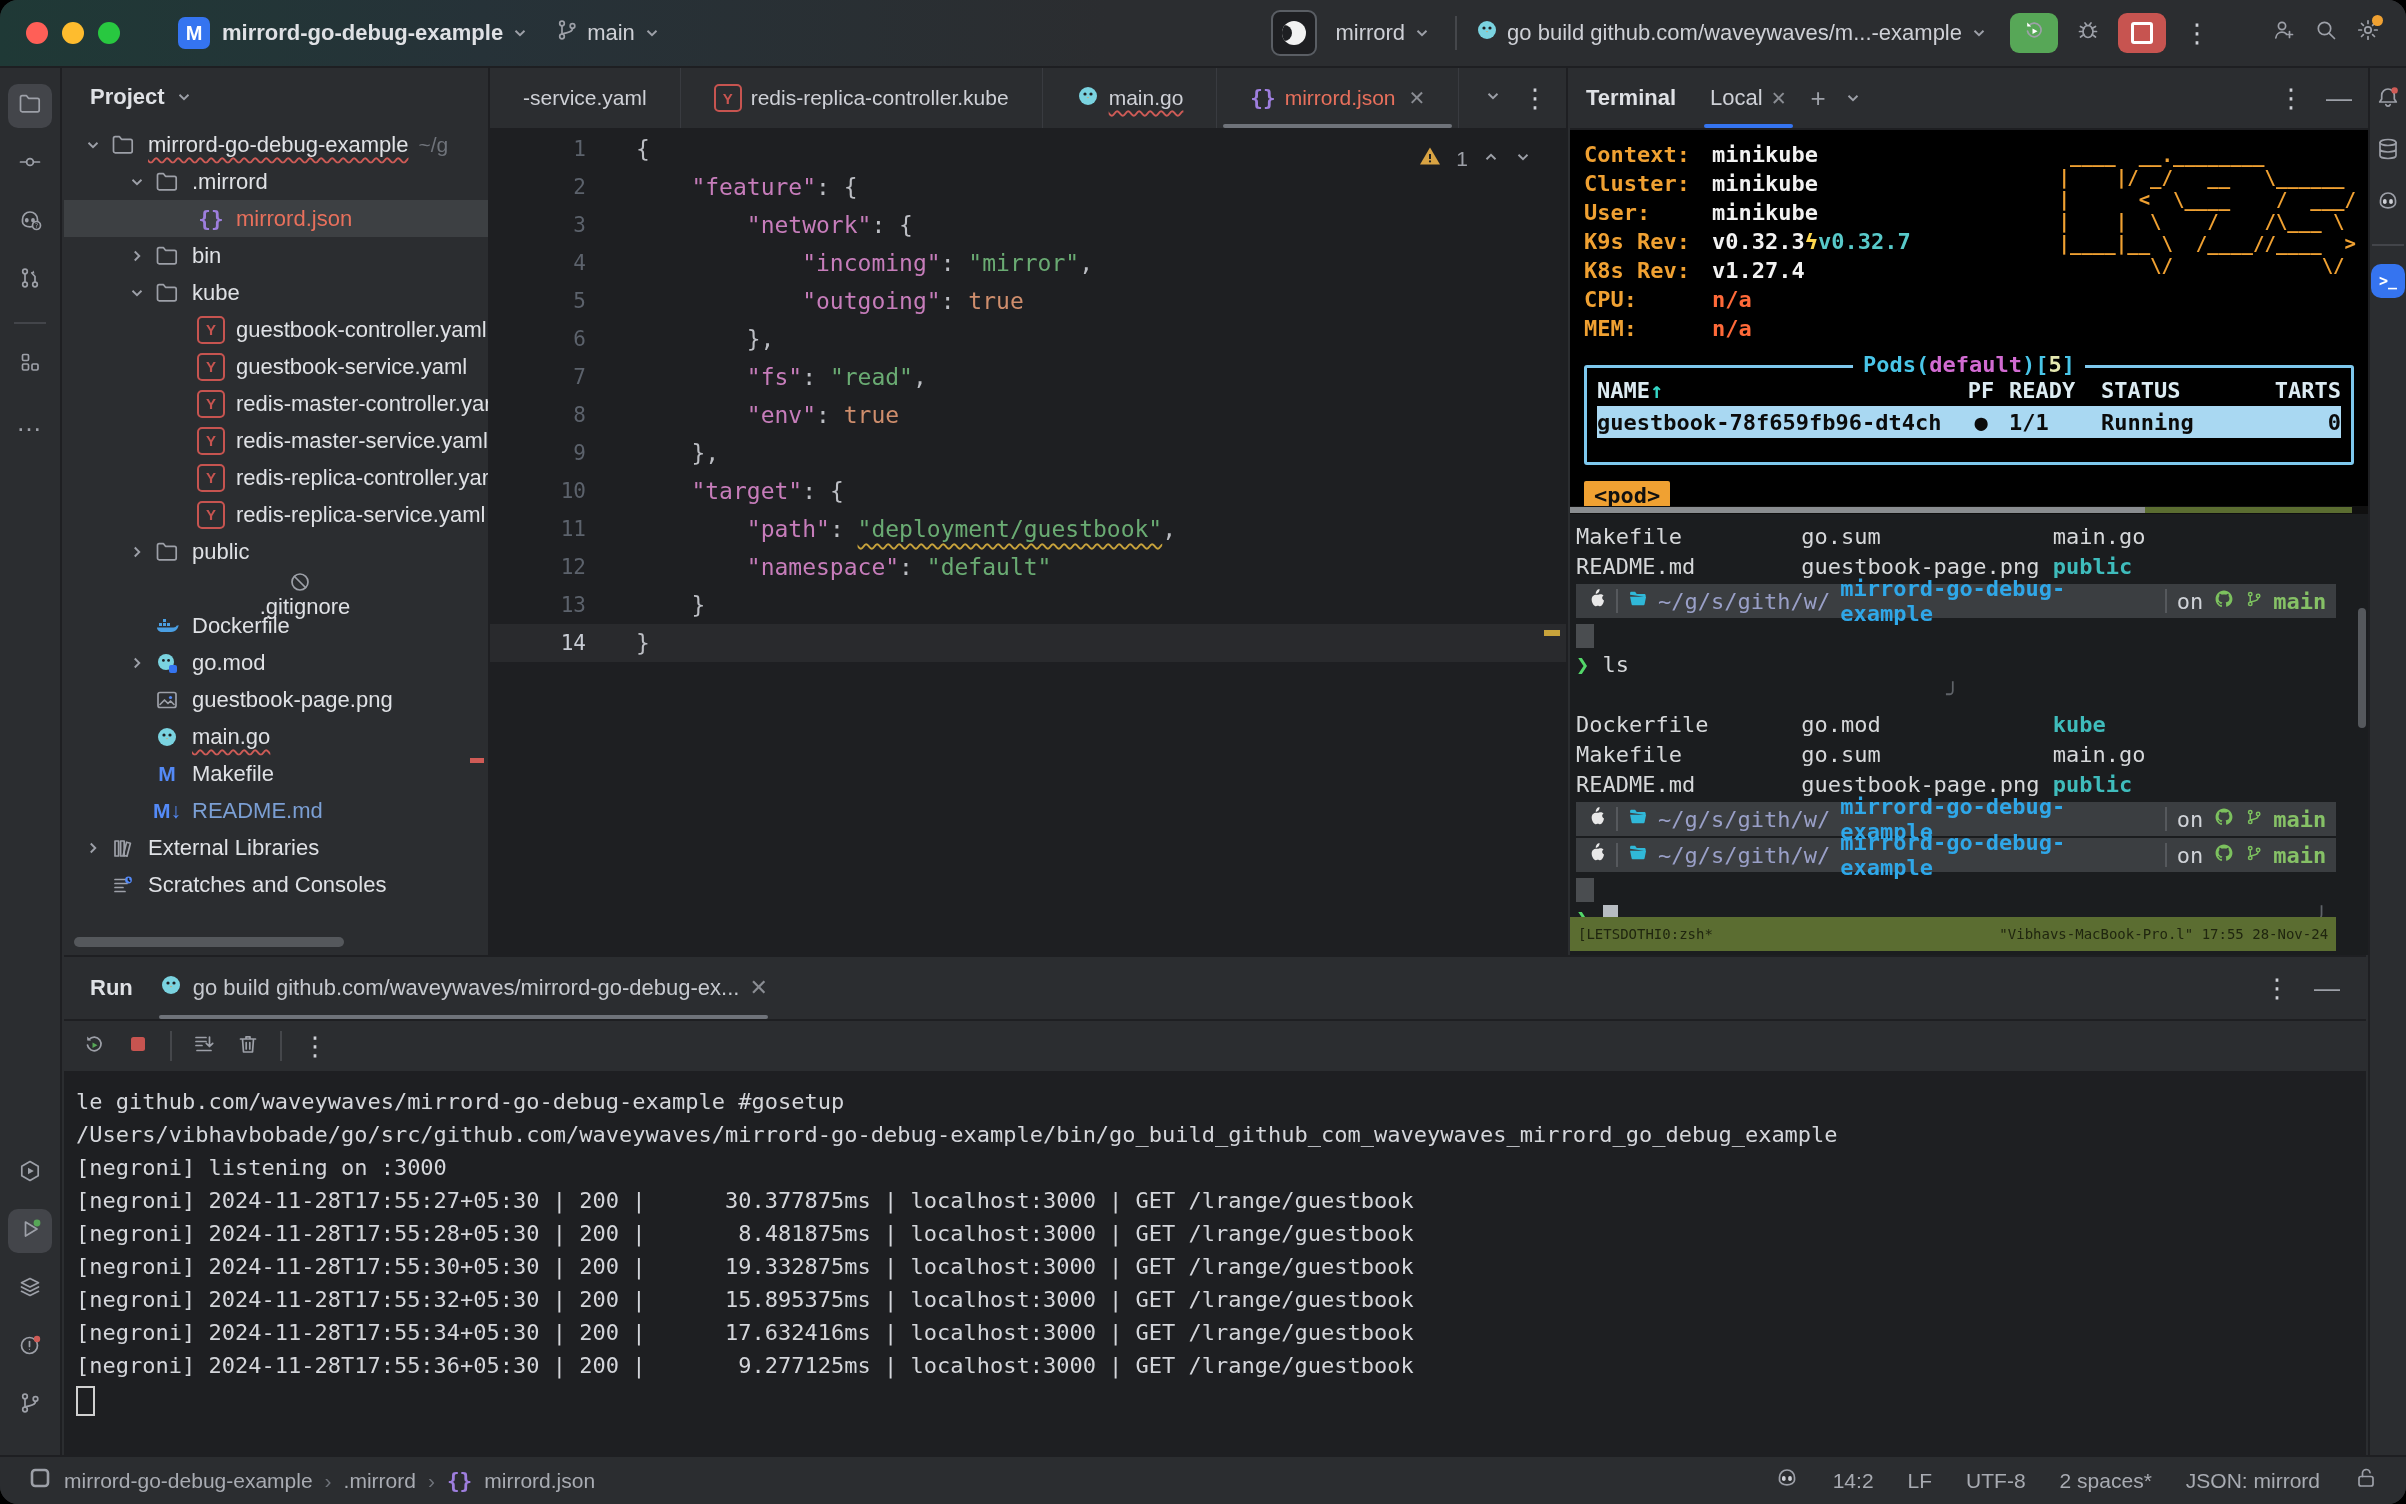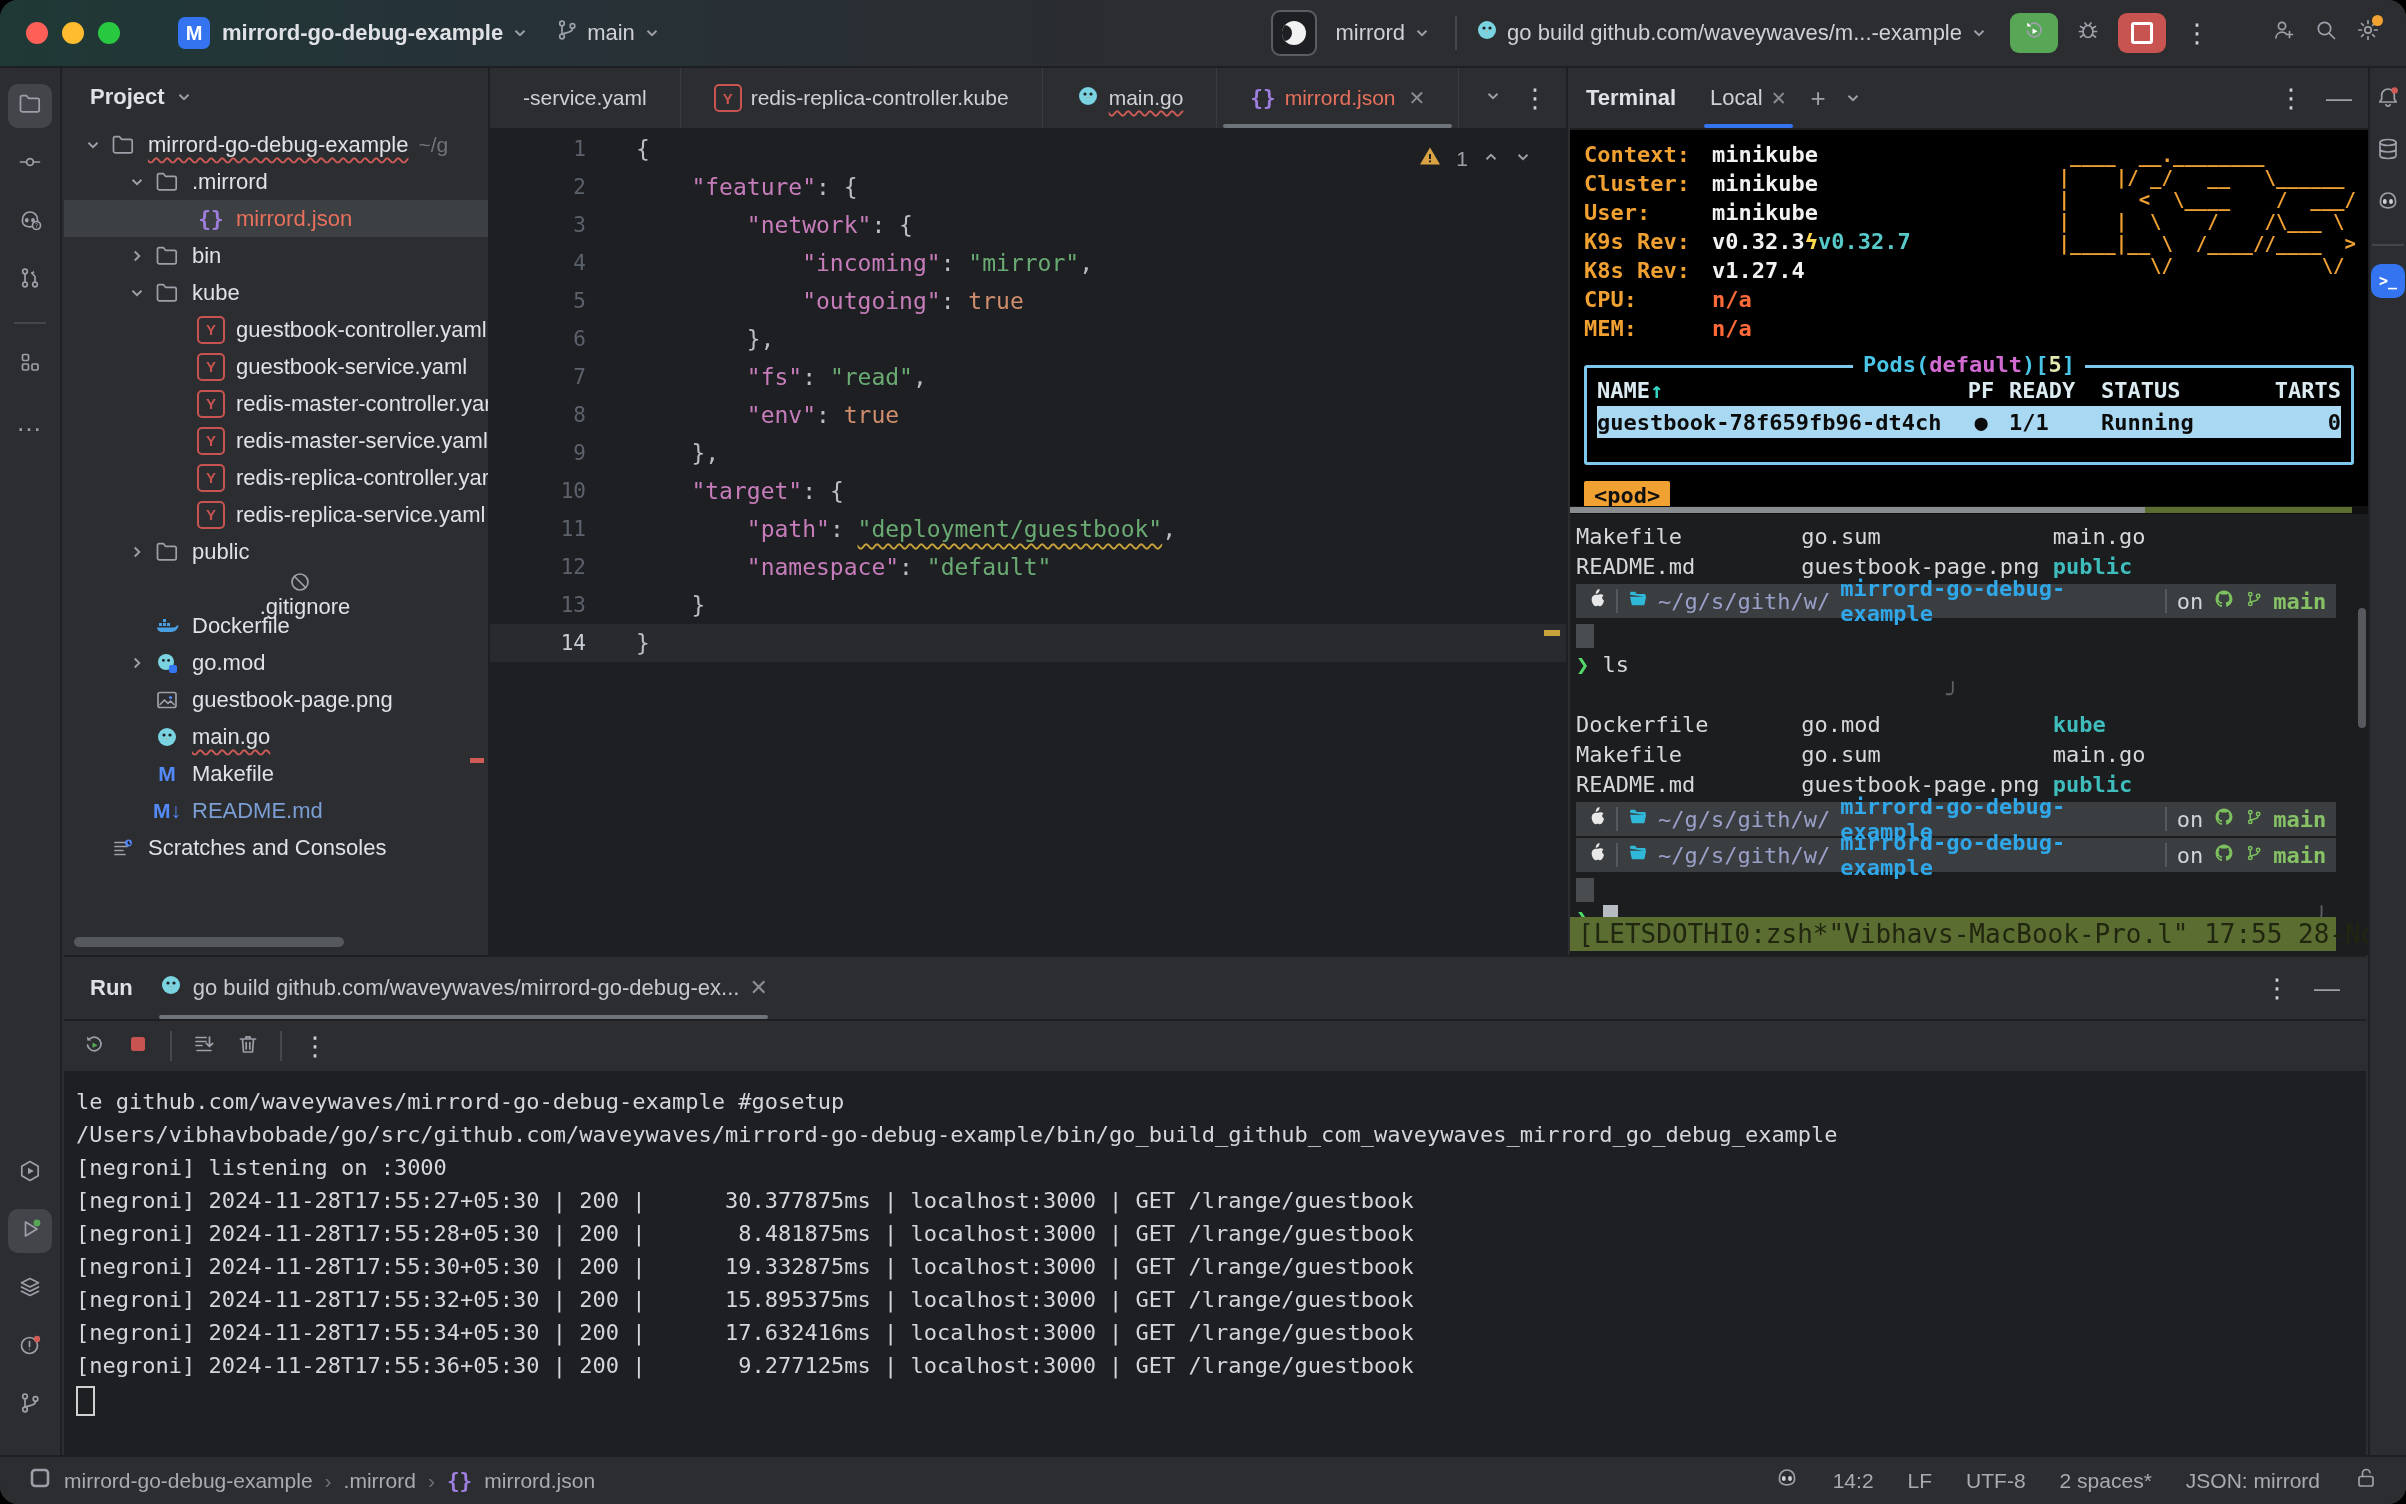--- a/index.html
+++ b/index.html
@@ -106,21 +106,21 @@
   .promptbar{height:34px;margin:2px 0;background:#3b3e41;display:flex;align-items:center;gap:10px;padding:0 10px;width:96%;box-sizing:border-box;}
   .p-div{width:2px;height:24px;background:#56595d;}
   .p-prefix{color:#9aa0c8;}
   .p-proj{color:#2fa7e8;font-weight:700;}
   .p-on{color:#d0d3d8;}
   .p-branch{color:#86c166;font-weight:700;}
   .sh-prompt{color:#53d769;font-weight:700;}
   .sh-corner{color:#5f6368;}
   .sh-art{display:inline-block;width:18px;height:24px;background:#4a4d50;vertical-align:middle;}
   .cursor-fill{display:inline-block;width:15px;height:26px;background:#b7bcc2;vertical-align:text-bottom;}
-  .tmux{position:absolute;left:0;bottom:6px;width:96%;background:#5b6d31;color:#20260f;font-size:26px;height:34px;line-height:34px;display:flex;justify-content:space-between;padding:0 8px;box-sizing:border-box;white-space:pre;}
+  .tmux{position:absolute;left:0;bottom:6px;width:96%;background:#5b6d31;color:#20260f;font-size:14px;height:34px;line-height:34px;display:flex;justify-content:space-between;padding:0 8px;box-sizing:border-box;white-space:pre;}
   .term-scroll{position:absolute;right:2px;top:540px;width:8px;height:120px;border-radius:4px;background:#55585c;}
 
   
   .run-panel{position:absolute;left:64px;top:955px;right:40px;height:500px;background:#1e1f22;border-top:2px solid #1e1f22;box-sizing:border-box;}
   .run-head{height:62px;background:#2b2d30;display:flex;align-items:center;padding:0 26px;gap:26px;font-size:22px;color:#dfe1e5;}
   .run-title{font-weight:700;}
   .run-tab{position:relative;display:flex;align-items:center;gap:10px;height:100%;color:#c6c9cf;}
   .run-tab::after{content:"";position:absolute;left:0;right:0;bottom:0;height:4px;background:#6f737a;border-radius:2px;}
   .run-end{margin-left:auto;display:flex;align-items:center;gap:24px;color:#9da0a8;}
   .run-toolbar{height:50px;background:#2b2d30;border-top:2px solid #1e1f22;border-bottom:2px solid #1e1f22;display:flex;align-items:center;gap:20px;padding:0 18px;}
@@ -500,20 +500,35 @@
             <span class="mk-ic">M</span>
           </span>
           <span>Makefile</span>
         </div>
         <div class="tree-row" style="padding-left: 58px;">
           <span class="tree-chev"></span>
           <span class="tree-ic">
             <span class="mk-ic">M↓</span>
           </span>
           <span class="lbl-doc ">README.md</span>
+        </div>
+        <div class="tree-row" style="padding-left: 14px;">
+          <span class="tree-chev">
+            <svg width="18" height="18" viewBox="0 0 16 16" fill="none" stroke="currentColor" stroke-width="1.7">
+              <path d="M6 4l4 4-4 4"></path>
+            </svg>
+          </span>
+          <span class="tree-ic">
+            <svg width="24" height="24" viewBox="0 0 24 24" fill="none" stroke="#9da0a8" stroke-width="1.7" stroke-linecap="round" stroke-linejoin="round">
+              <rect x="4" y="5" width="3.6" height="15"></rect>
+              <rect x="9.6" y="5" width="3.6" height="15"></rect>
+              <path d="M15.6 6.2l3.8 1-3.4 13-3.8-1z"></path>
+            </svg>
+          </span>
+          <span>External Libraries</span>
         </div>
         <div class="tree-row" style="padding-left: 14px;">
           <span class="tree-chev"></span>
           <span class="tree-ic">
             <svg width="24" height="24" viewBox="0 0 24 24" fill="none" stroke="#9da0a8" stroke-width="1.7" stroke-linecap="round" stroke-linejoin="round">
               <path d="M4 6.5h11M4 10.5h12M4 14.5h8M4 18.5h10"></path>
               <circle cx="17.5" cy="7" r="3.4" fill="#548af7" stroke="none"></circle>
               <path d="M17.5 5.6v1.6l1.2.8" stroke="#1e1f22"></path>
             </svg>
           </span>

